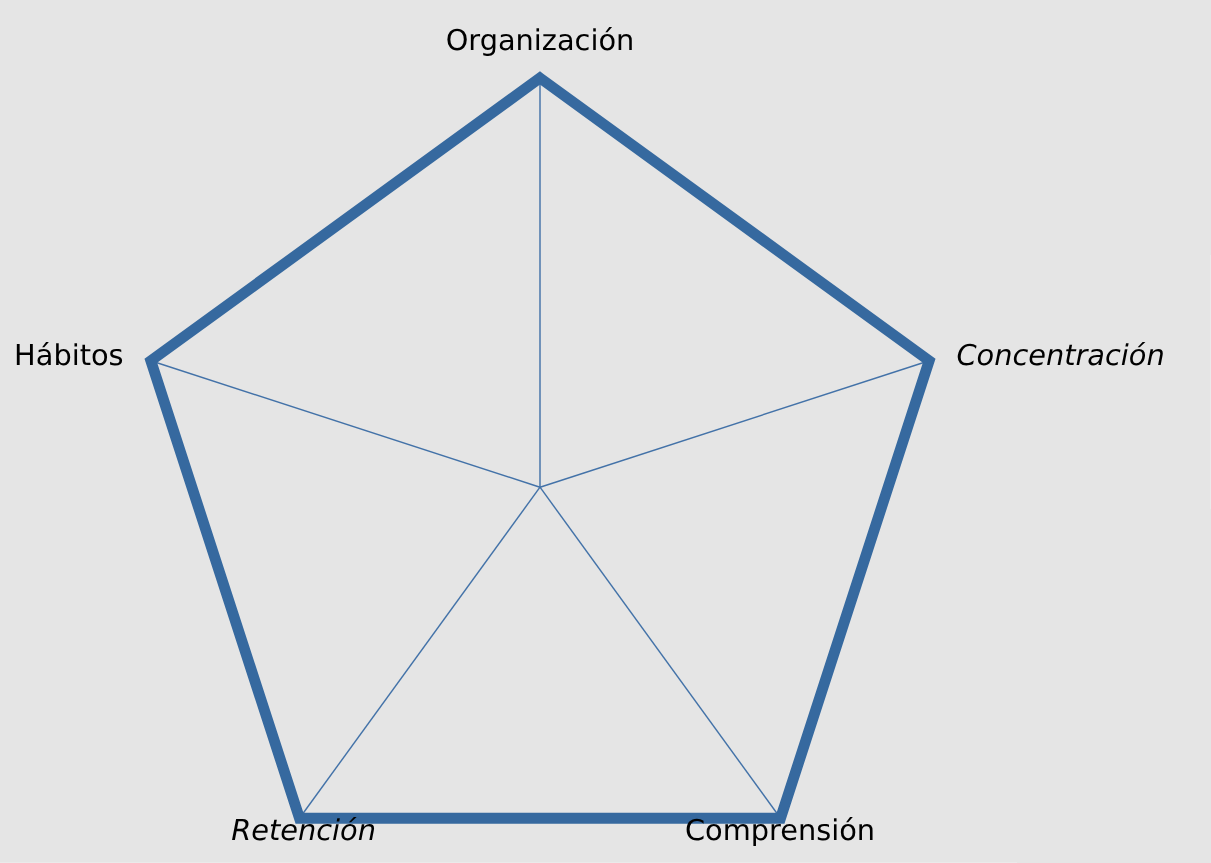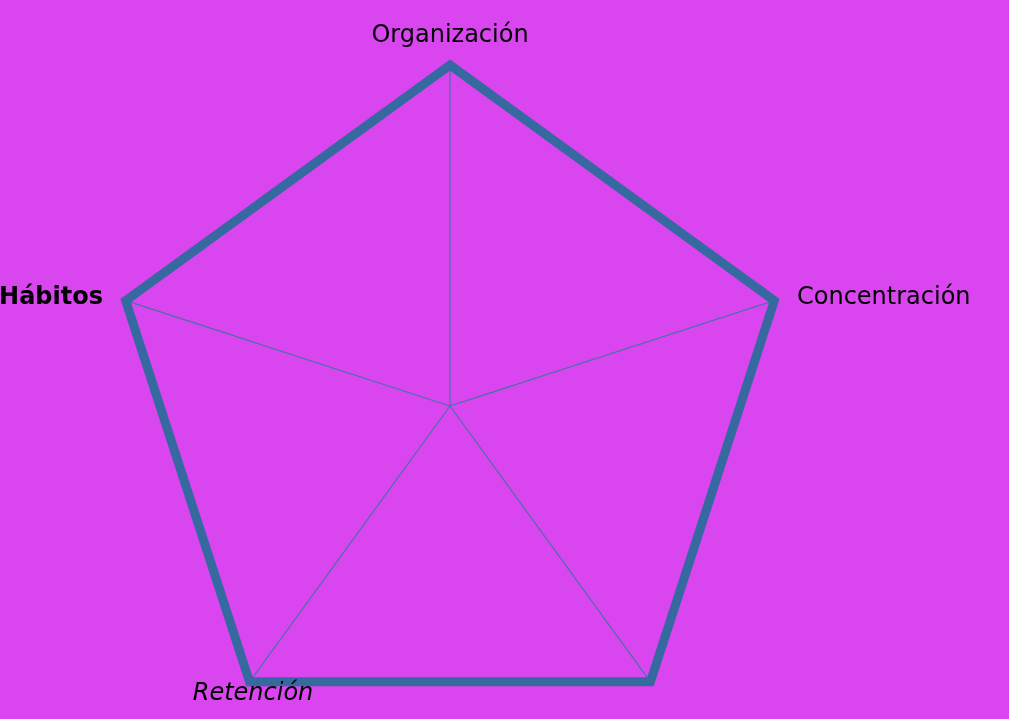--- a/index.html
+++ b/index.html
@@ -32,40 +32,41 @@
     position: absolute;
     color: #000000;
     font-family: "DejaVu Sans", "Liberation Sans", sans-serif;
     font-size: 24px;
     line-height: 28px;
     white-space: nowrap;
     letter-spacing: 0px;
   }
   .lbl-top    { left: 450px; top: 20px;  transform: translate(-50%, 0); }
   .lbl-right  { left: 797px; top: 282px; transform: translate(0, 0); }
-  .lbl-left   { left: 103px; top: 282px; transform: translate(-100%, 0); font-weight: bold; }
+  .lbl-left   { left: 103px; top: 282px; transform: translate(-100%, 0); }
   .lbl-botr   { left: 650px; top: 678px; transform: translate(-50%, 0); }
   .lbl-botl   { left: 253px; top: 678px; transform: translate(-50%, 0); }
 </style>
 </head>
 <body>
 
-<div id="chart-root" style="background: #d946ef;">
+<div id="chart-root" style="background: #e5e5e5;">
 
   <svg id="radar-svg" width="1009" height="719" viewBox="0 0 1009 719">
 
     <g>
       <line id="spoke-0" stroke-width="1.2" stroke-linecap="butt" x1="450" y1="406" x2="450.00" y2="65.00" stroke="#4372A8"></line>
       <line id="spoke-1" stroke-width="1.2" stroke-linecap="butt" x1="450" y1="406" x2="774.31" y2="300.63" stroke="#4372A8"></line>
       <line id="spoke-2" stroke-width="1.2" stroke-linecap="butt" x1="450" y1="406" x2="650.43" y2="681.87" stroke="#4372A8"></line>
       <line id="spoke-3" stroke-width="1.2" stroke-linecap="butt" x1="450" y1="406" x2="249.57" y2="681.87" stroke="#4372A8"></line>
       <line id="spoke-4" stroke-width="1.2" stroke-linecap="butt" x1="450" y1="406" x2="125.69" y2="300.63" stroke="#4372A8"></line>
     </g>
 
     <polygon id="data-polygon" fill="none" stroke-linejoin="miter" stroke-linecap="butt" points="450.00,65.00 774.31,300.63 650.43,681.87 249.57,681.87 125.69,300.63" stroke="#36699F" stroke-width="9"></polygon>
   </svg>
 
   <div class="axis-label lbl-top" style="color: rgb(0, 0, 0);">Organización</div>
-  <div class="axis-label lbl-right" style="color: rgb(0, 0, 0);">Concentración</div>
+  <div class="axis-label lbl-right" style="color: rgb(0, 0, 0); font-style: italic;">Concentración</div>
   <div class="axis-label lbl-left" style="color: rgb(0, 0, 0);">Hábitos</div>
+  <div class="axis-label lbl-botr" style="color: rgb(0, 0, 0);">Comprensión</div>
   <div class="axis-label lbl-botl" style="color: rgb(0, 0, 0); font-style: italic;">Retención</div>
 
 </div>
 
 </body></html>

